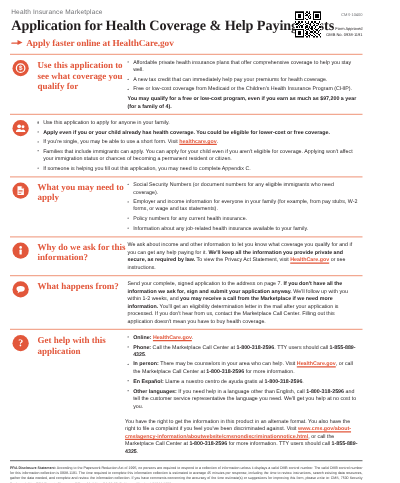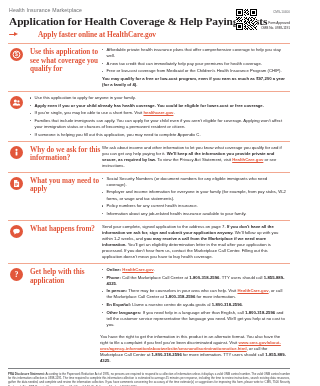--- a/index.html
+++ b/index.html
@@ -27,21 +27,21 @@
   .title{
     font-family:"Liberation Serif", serif;
     font-weight:bold;
     font-size:11.4px;
     letter-spacing:-.1px;
     color:#231f20;
     margin:0 0 2px 1px;
     line-height:1.05;
   }
   .applyline{
-    display:flex;align-items:center;gap:20px;
+    display:flex;align-items:center;gap:3px;
     margin:0 0 4px 1px;
   }
   .arrow-icon{
     display:inline-block;
     width:9px;height:5px;position:relative;flex:0 0 auto;
   }
   .arrow-icon:before{
     content:"";position:absolute;left:0;top:1.6px;
     width:5.5px;height:1.9px;background:#e2573b;border-radius:1px;
   }
@@ -306,51 +306,51 @@
           <li>Families that include immigrants can apply. You can apply for your child even if you aren't eligible for coverage. Applying won't affect your immigration status or chances of becoming a permanent resident or citizen.</li>
           <li>If someone is helping you fill out this application, you may need to complete Appendix C.</li>
         </ul>
       </div>
     </div>
 
     <div class="row">
       <div class="cell-icon">
         <div class="badge">
           <svg width="9" height="9" viewBox="0 0 9 9">
-              <circle cx="4.5" cy="1.9" r="1.05" fill="#fff"></circle>
-              <rect x="3.6" y="3.6" width="1.8" height="4" rx="0.5" fill="#fff"></rect>
-            </svg>
-        </div>
-      </div>
-      <div class="cell-head">Why do we ask for this information?</div>
-      <div class="cell-body">
-        <p class="para">We ask about income and other information to let you know what coverage you qualify for and if you can get any help paying for it. <span class="b">We'll keep all the information you provide private and secure, as required by law.</span> To view the Privacy Act Statement, visit <span class="lnk">HealthCare.gov</span> or see instructions.</p>
-      </div>
-    </div>
-
-    <div class="row">
-      <div class="cell-icon">
-        <div class="badge">
-          <svg width="9" height="9" viewBox="0 0 9 9">
               <path d="M2 1h3.3l1.8 1.8V8H2z" fill="#fff"></path>
               <path d="M5.3 1v1.8h1.8" fill="#e2573b"></path>
               <rect x="2.8" y="4" width="3.3" height="0.55" fill="#e2573b"></rect>
               <rect x="2.8" y="5.2" width="3.3" height="0.55" fill="#e2573b"></rect>
               <rect x="2.8" y="6.4" width="2.2" height="0.55" fill="#e2573b"></rect>
             </svg>
         </div>
       </div>
       <div class="cell-head">What you may need to apply</div>
       <div class="cell-body">
         <ul class="blist">
           <li>Social Security Numbers (or document numbers for any eligible immigrants who need coverage).</li>
           <li>Employer and income information for everyone in your family (for example, from pay stubs, W-2 forms, or wage and tax statements).</li>
           <li>Policy numbers for any current health insurance.</li>
           <li>Information about any job-related health insurance available to your family.</li>
         </ul>
+      </div>
+    </div>
+
+    <div class="row">
+      <div class="cell-icon">
+        <div class="badge">
+          <svg width="9" height="9" viewBox="0 0 9 9">
+              <circle cx="4.5" cy="1.9" r="1.05" fill="#fff"></circle>
+              <rect x="3.6" y="3.6" width="1.8" height="4" rx="0.5" fill="#fff"></rect>
+            </svg>
+        </div>
+      </div>
+      <div class="cell-head">Why do we ask for this information?</div>
+      <div class="cell-body">
+        <p class="para">We ask about income and other information to let you know what coverage you qualify for and if you can get any help paying for it. <span class="b">We'll keep all the information you provide private and secure, as required by law.</span> To view the Privacy Act Statement, visit <span class="lnk">HealthCare.gov</span> or see instructions.</p>
       </div>
     </div>
 
     <div class="row">
       <div class="cell-icon">
         <div class="badge">
           <svg width="9" height="9" viewBox="0 0 9 9">
               <ellipse cx="4.5" cy="4" rx="3.3" ry="2.3" fill="#fff"></ellipse>
               <path d="M2.6 5.6L2.1 7.6L4.3 6.2z" fill="#fff"></path>
             </svg>

